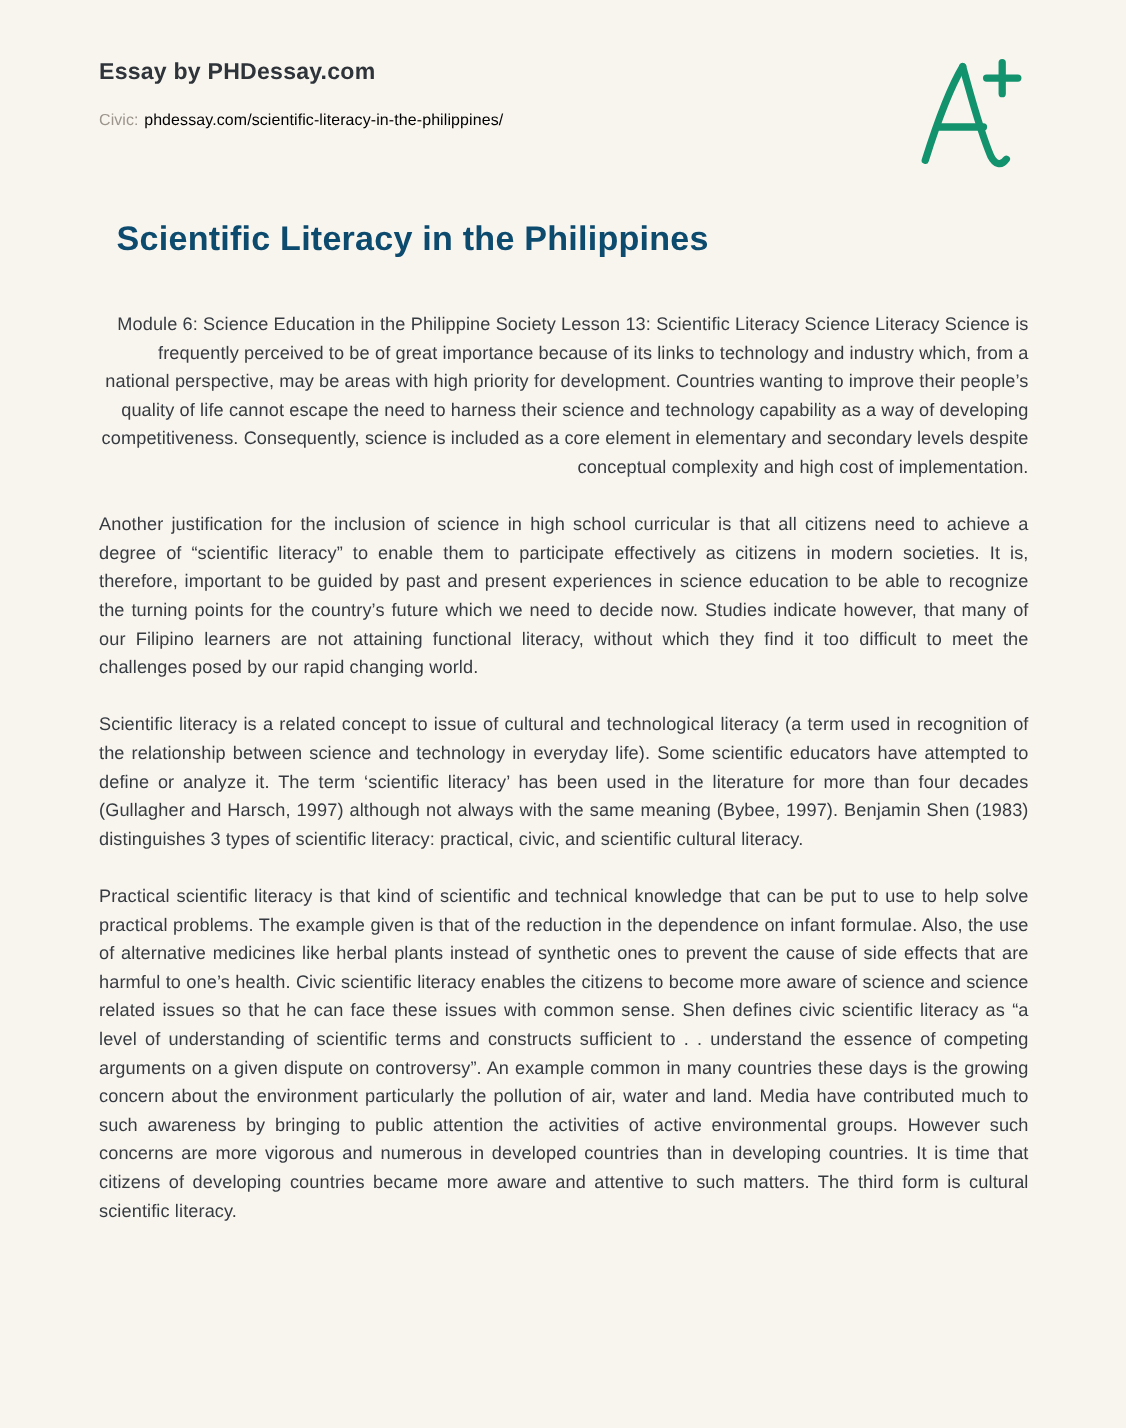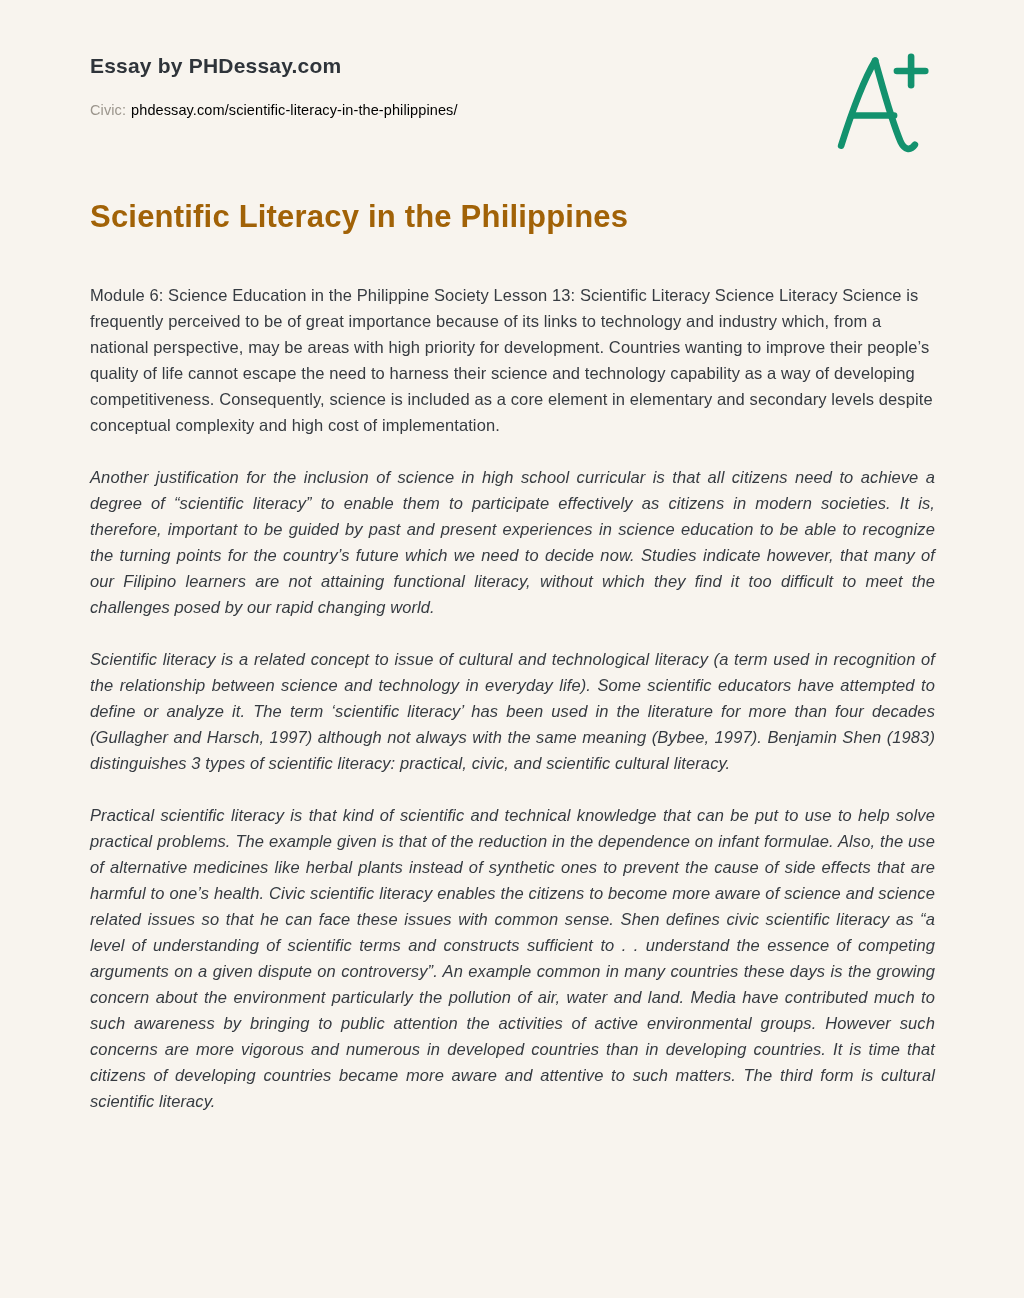--- a/index.html
+++ b/index.html
@@ -44,40 +44,40 @@
   }
   .logo {
     position: absolute;
     top: 46px;
     right: 94px;
     width: 104px;
     height: 120px;
   }
   .logo svg { width: 100%; height: 100%; display: block; }
   h1.page-title {
-    margin: 80px 0 0 0;
+    margin: 80px 0 0 16px;
     font-size: 31px;
     line-height: 1.2;
     font-weight: 700;
-    color: #a16207;
+    color: #0c4a6e;
     letter-spacing: 0.2px;
   }
   main.article-body {
     margin-top: 47px;
   }
   main.article-body p {
     margin: 0 0 26px 0;
     font-size: 16.5px;
     line-height: 26px;
     color: #363b41;
     letter-spacing: 0.1px;
+    text-align: right;
   }
   main.article-body p.justified {
     text-align: justify;
-    font-style: italic;
   }
 </style>
 </head>
 <body>
 
 <div class="page">
 
   <header>
     <div class="byline">Essay by PHDessay.com</div>
 

